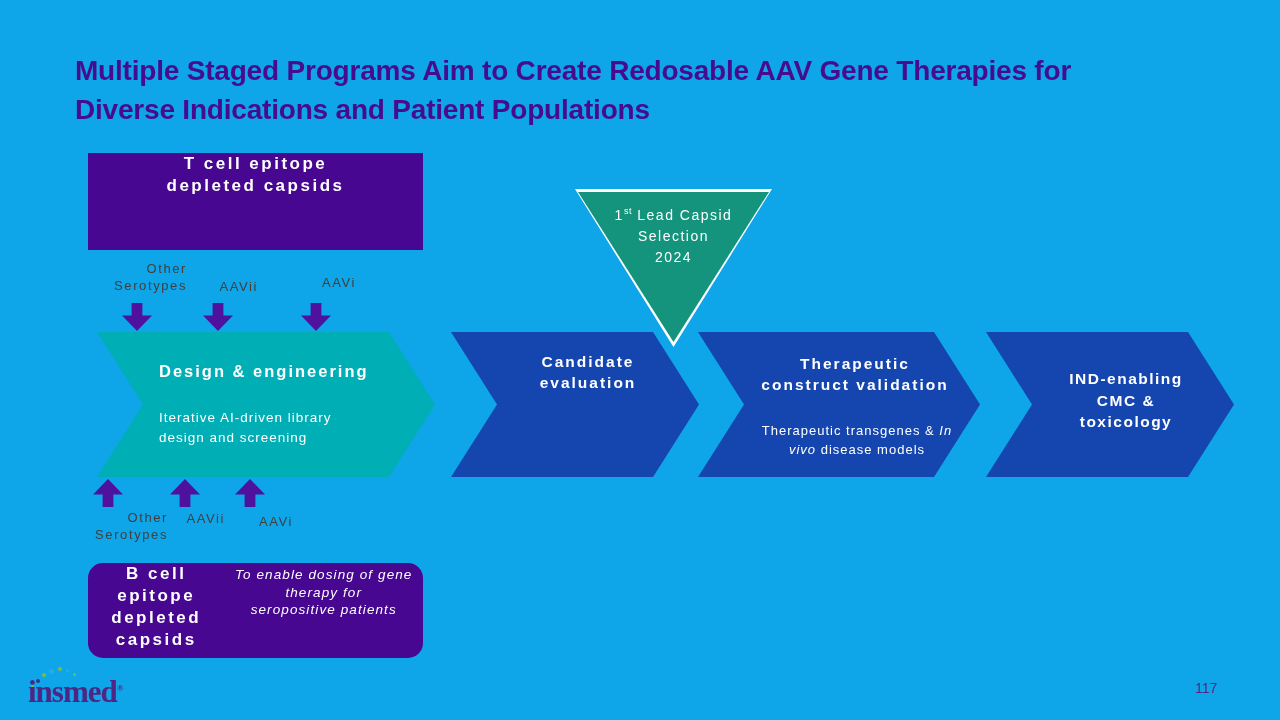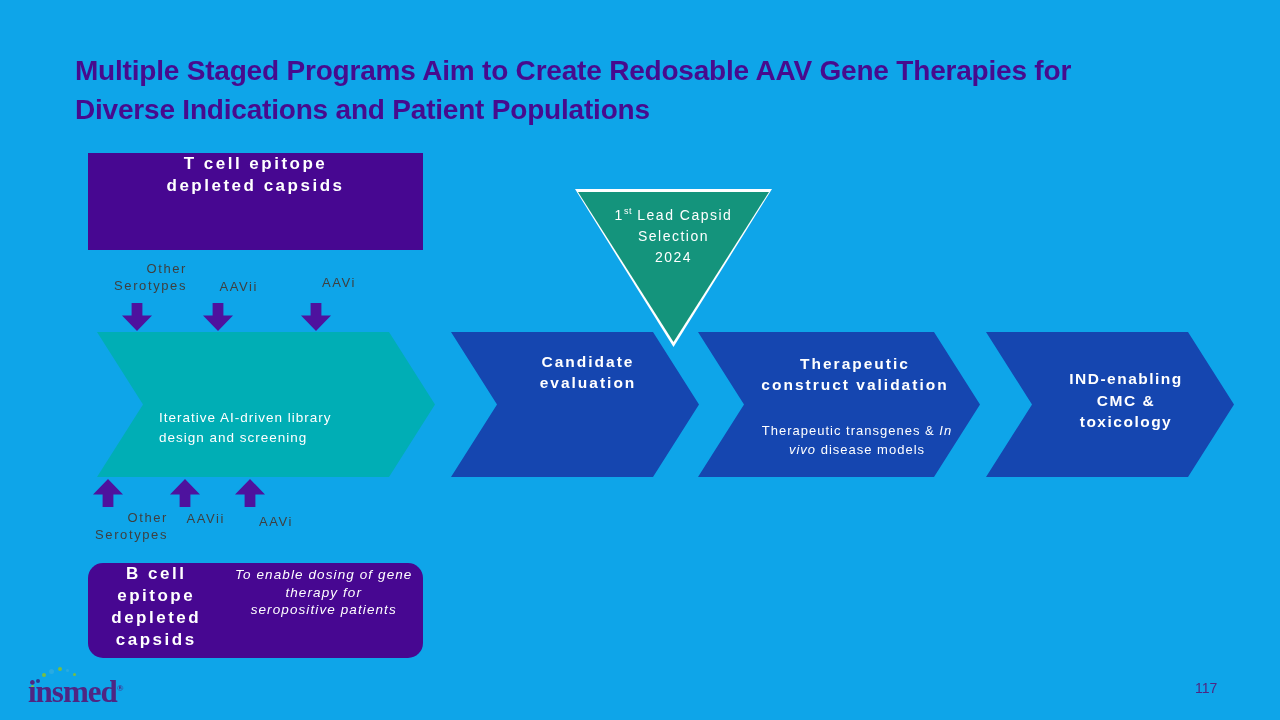--- a/index.html
+++ b/index.html
@@ -87,20 +87,21 @@
   <div class="milestone">
     <div class="milestone-fill"></div>
     <div class="milestone-text">
       <div><span>1</span><sup>st</sup><span> Lead Capsid</span></div>
       <div>Selection</div>
       <div>2024</div>
     </div>
   </div>
 
   <div class="stage teal" style="left:97px;width:338px;">
+    <div class="stage-title" style="left:62px;top:28px;font-size:16.5px;">Design &amp; engineering</div>
     <div class="stage-sub" style="left:62px;top:76px;"><span>Iterative AI-driven library</span><br><span>design and screening</span></div>
   </div>
 
   <div class="stage blue" style="left:451px;width:248px;">
     <div class="stage-title" style="left:40px;right:14px;top:20px;text-align:center;font-size:15.5px;"><span>Candidate</span><br><span>evaluation</span></div>
   </div>
 
   <div class="stage blue" style="left:698px;width:282px;">
     <div class="stage-title" style="left:46px;right:14px;top:22px;text-align:center;font-size:15.5px;"><span>Therapeutic</span><br><span>construct validation</span></div>
     <div class="stage-sub" style="left:52px;right:16px;top:90px;text-align:center;font-size:13px;"><span>Therapeutic transgenes &amp; </span><i>In vivo</i><span> disease models</span></div>

